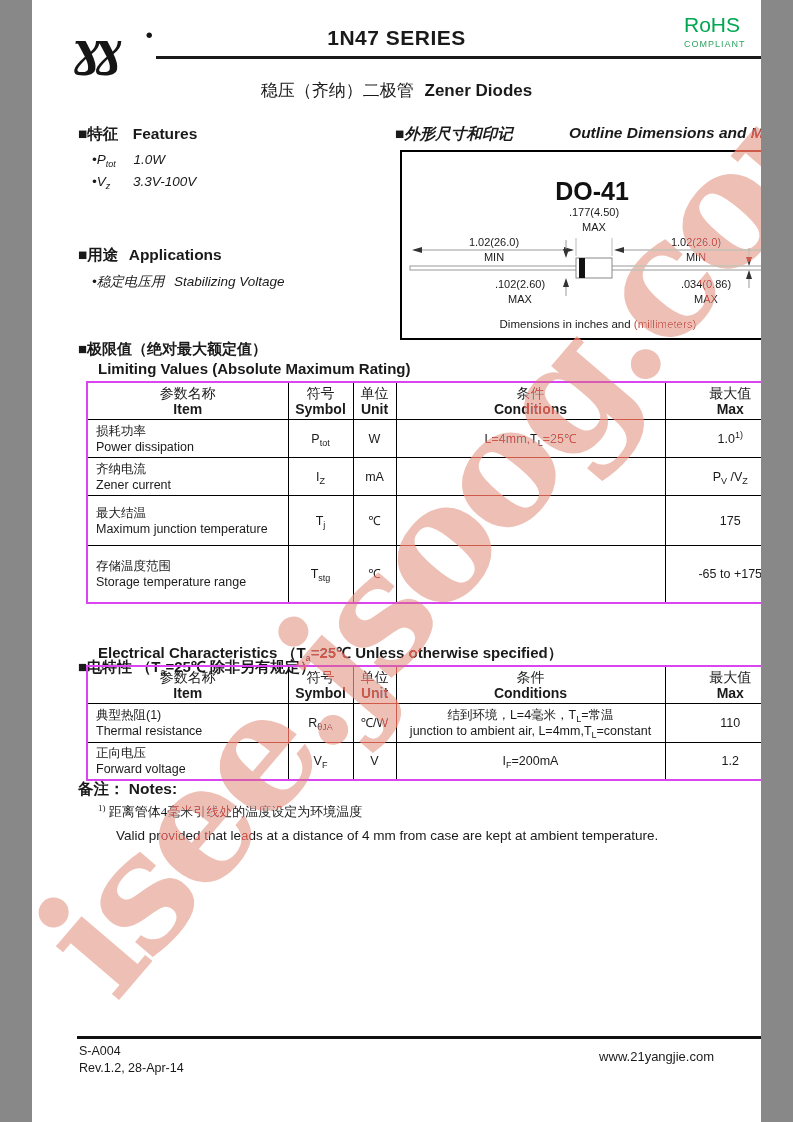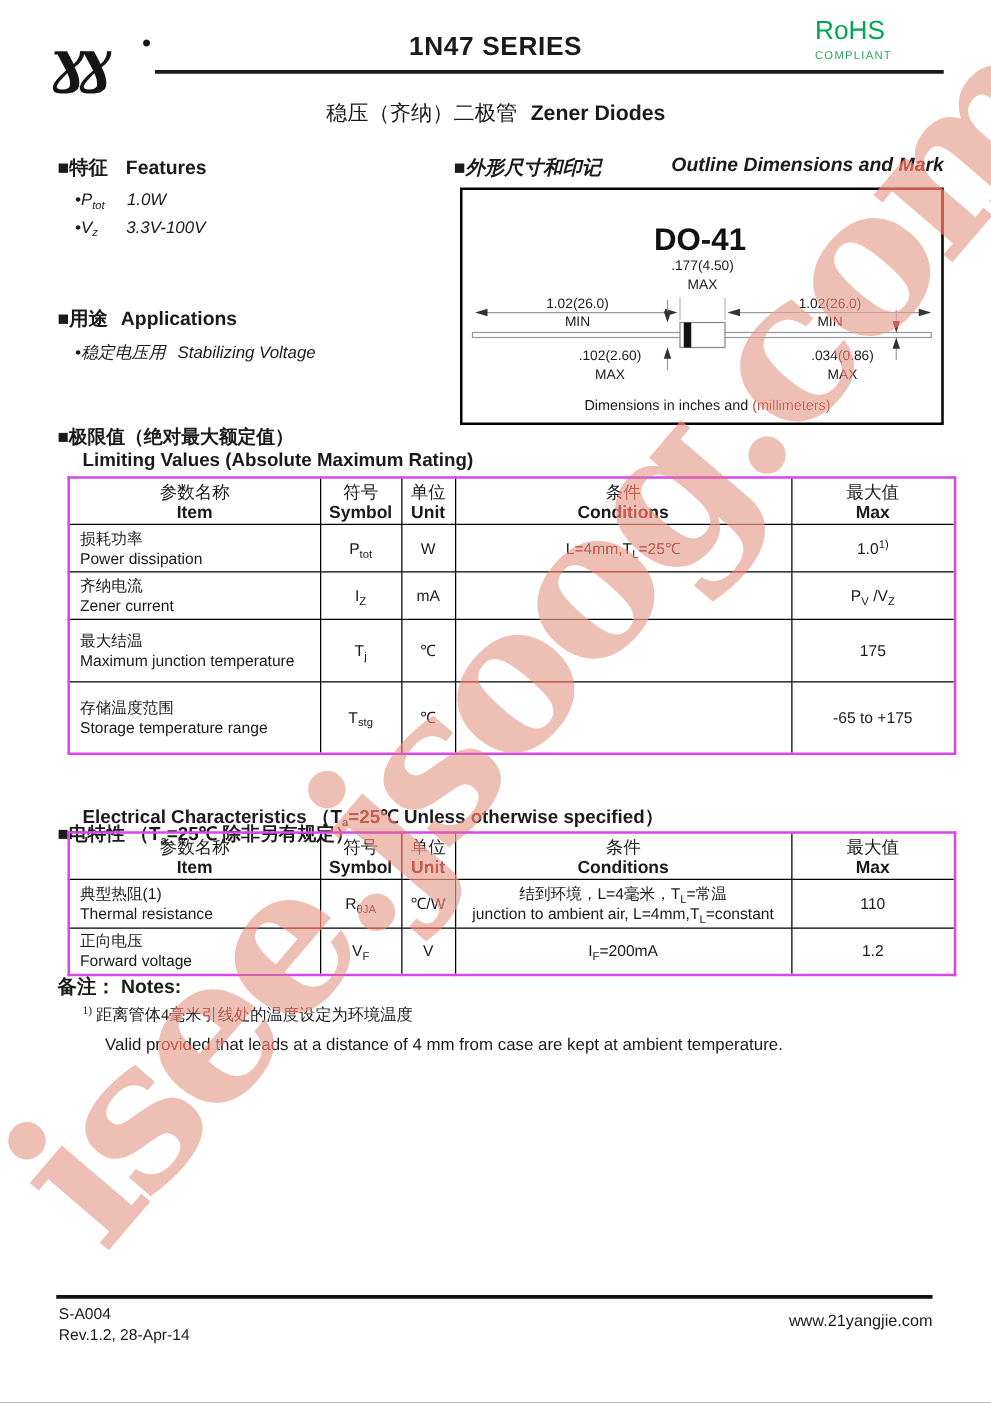--- a/index.html
+++ b/index.html
@@ -1,17 +1,17 @@
 <!DOCTYPE html>
 <html><head>
 <meta charset="utf-8">
 <style>
   html,body { margin:0; padding:0; background:#888; }
   .page {
-    position:relative; width:793px; height:1122px; margin:0 auto;
+    position:relative; width:729px; height:1122px; margin:0 auto;
     background:#fff; overflow:hidden;
     font-family:"Liberation Sans", sans-serif; color:#1a1a1a;
   }
   
   .logo { position:absolute; left:40px; top:22px; width:90px; height:58px;
           font-family:"DejaVu Serif", serif; font-style:italic; font-weight:bold;
           font-size:46px; letter-spacing:-6px; color:#151515; }
   .logo .dot { position:absolute; left:72px; top:-4px; font-size:30px; font-style:normal; letter-spacing:0; }
   .doc-title { position:absolute; left:0; right:0; top:26px; text-align:center;
                font-size:21px; font-weight:bold; letter-spacing:0.5px; }

